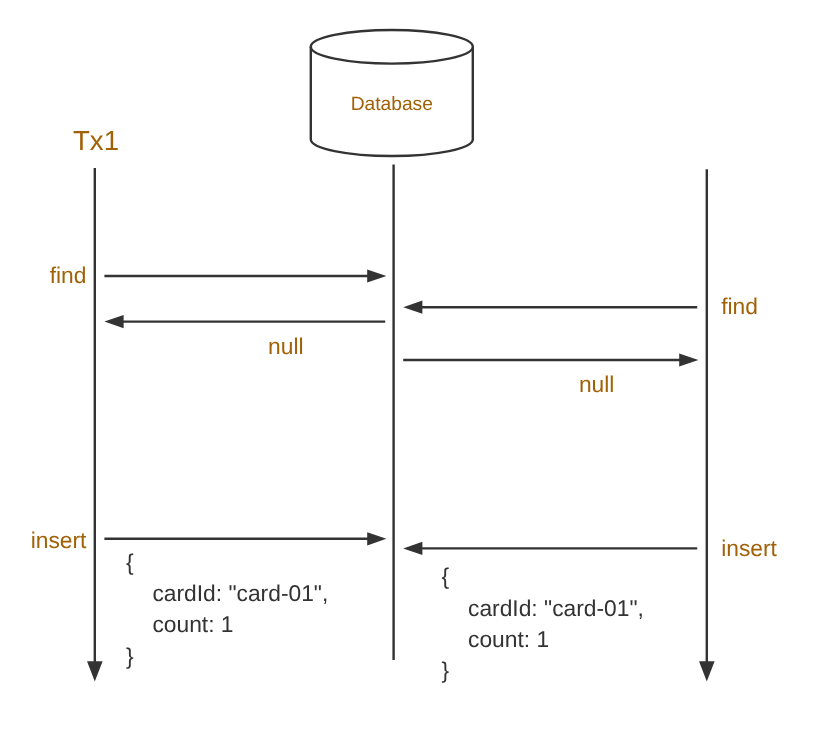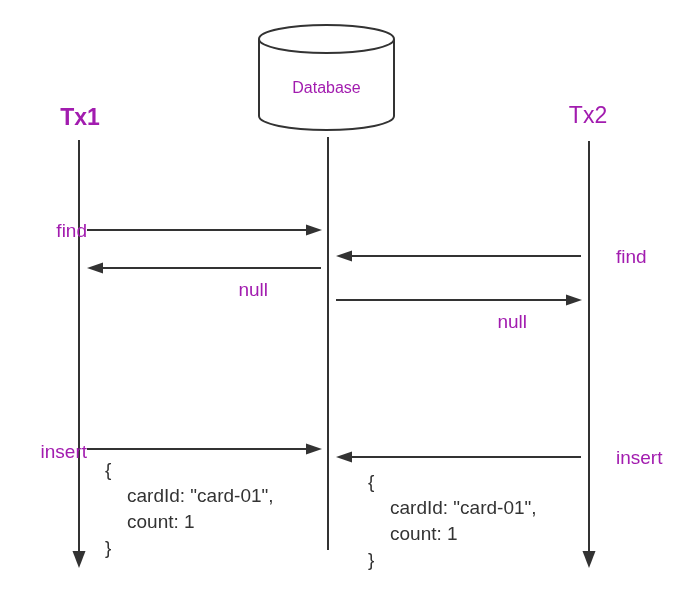--- a/index.html
+++ b/index.html
@@ -16,33 +16,32 @@
     color: #333333;
     overflow: hidden;
   }
   .canvas svg {
     position: absolute;
     left: 0;
     top: 0;
   }
   .label {
     position: absolute;
-    color: #a21caf;
+    color: #a16207;
     white-space: nowrap;
   }
   .actor-label {
     font-size: 23px;
     line-height: 28px;
     width: 100px;
     text-align: center;
   }
   .msg-label {
     font-size: 19px;
     line-height: 23px;
-    margin-left: 15px;
   }
   .right-align {
     text-align: right;
   }
   .center-align {
     text-align: right;
   }
   .db-label {
     font-size: 16px;
     line-height: 19px;
@@ -105,23 +104,22 @@
         <polygon points="322,449 306,443.5 306,454.5" fill="#333333" stroke="none"></polygon>
       </g>
 
       <g>
         <line x1="581" y1="457" x2="350" y2="457"></line>
         <polygon points="336,457 352,451.5 352,462.5" fill="#333333" stroke="none"></polygon>
       </g>
     </g>
   </svg>
 
-  <div class="label actor-label" style="left:30px; top:103px;font-weight:bold;">Tx1</div>
+  <div class="label actor-label" style="left:30px; top:103px;">Tx1</div>
 
-  <div class="label actor-label" style="left:538px; top:101px;">Tx2</div>
 
   <div class="label db-label" style="left:259px; top:78px;">Database</div>
 
   <div class="label msg-label right-align" style="left:0px; top:219px; width:72px;">find</div>
 
   <div class="label msg-label" style="left:601px; top:245px;">find</div>
 
   <div class="label msg-label center-align" style="left:153px; top:278px; width:100px;">null</div>
 
   <div class="label msg-label center-align" style="left:412px; top:310px; width:100px;">null</div>

